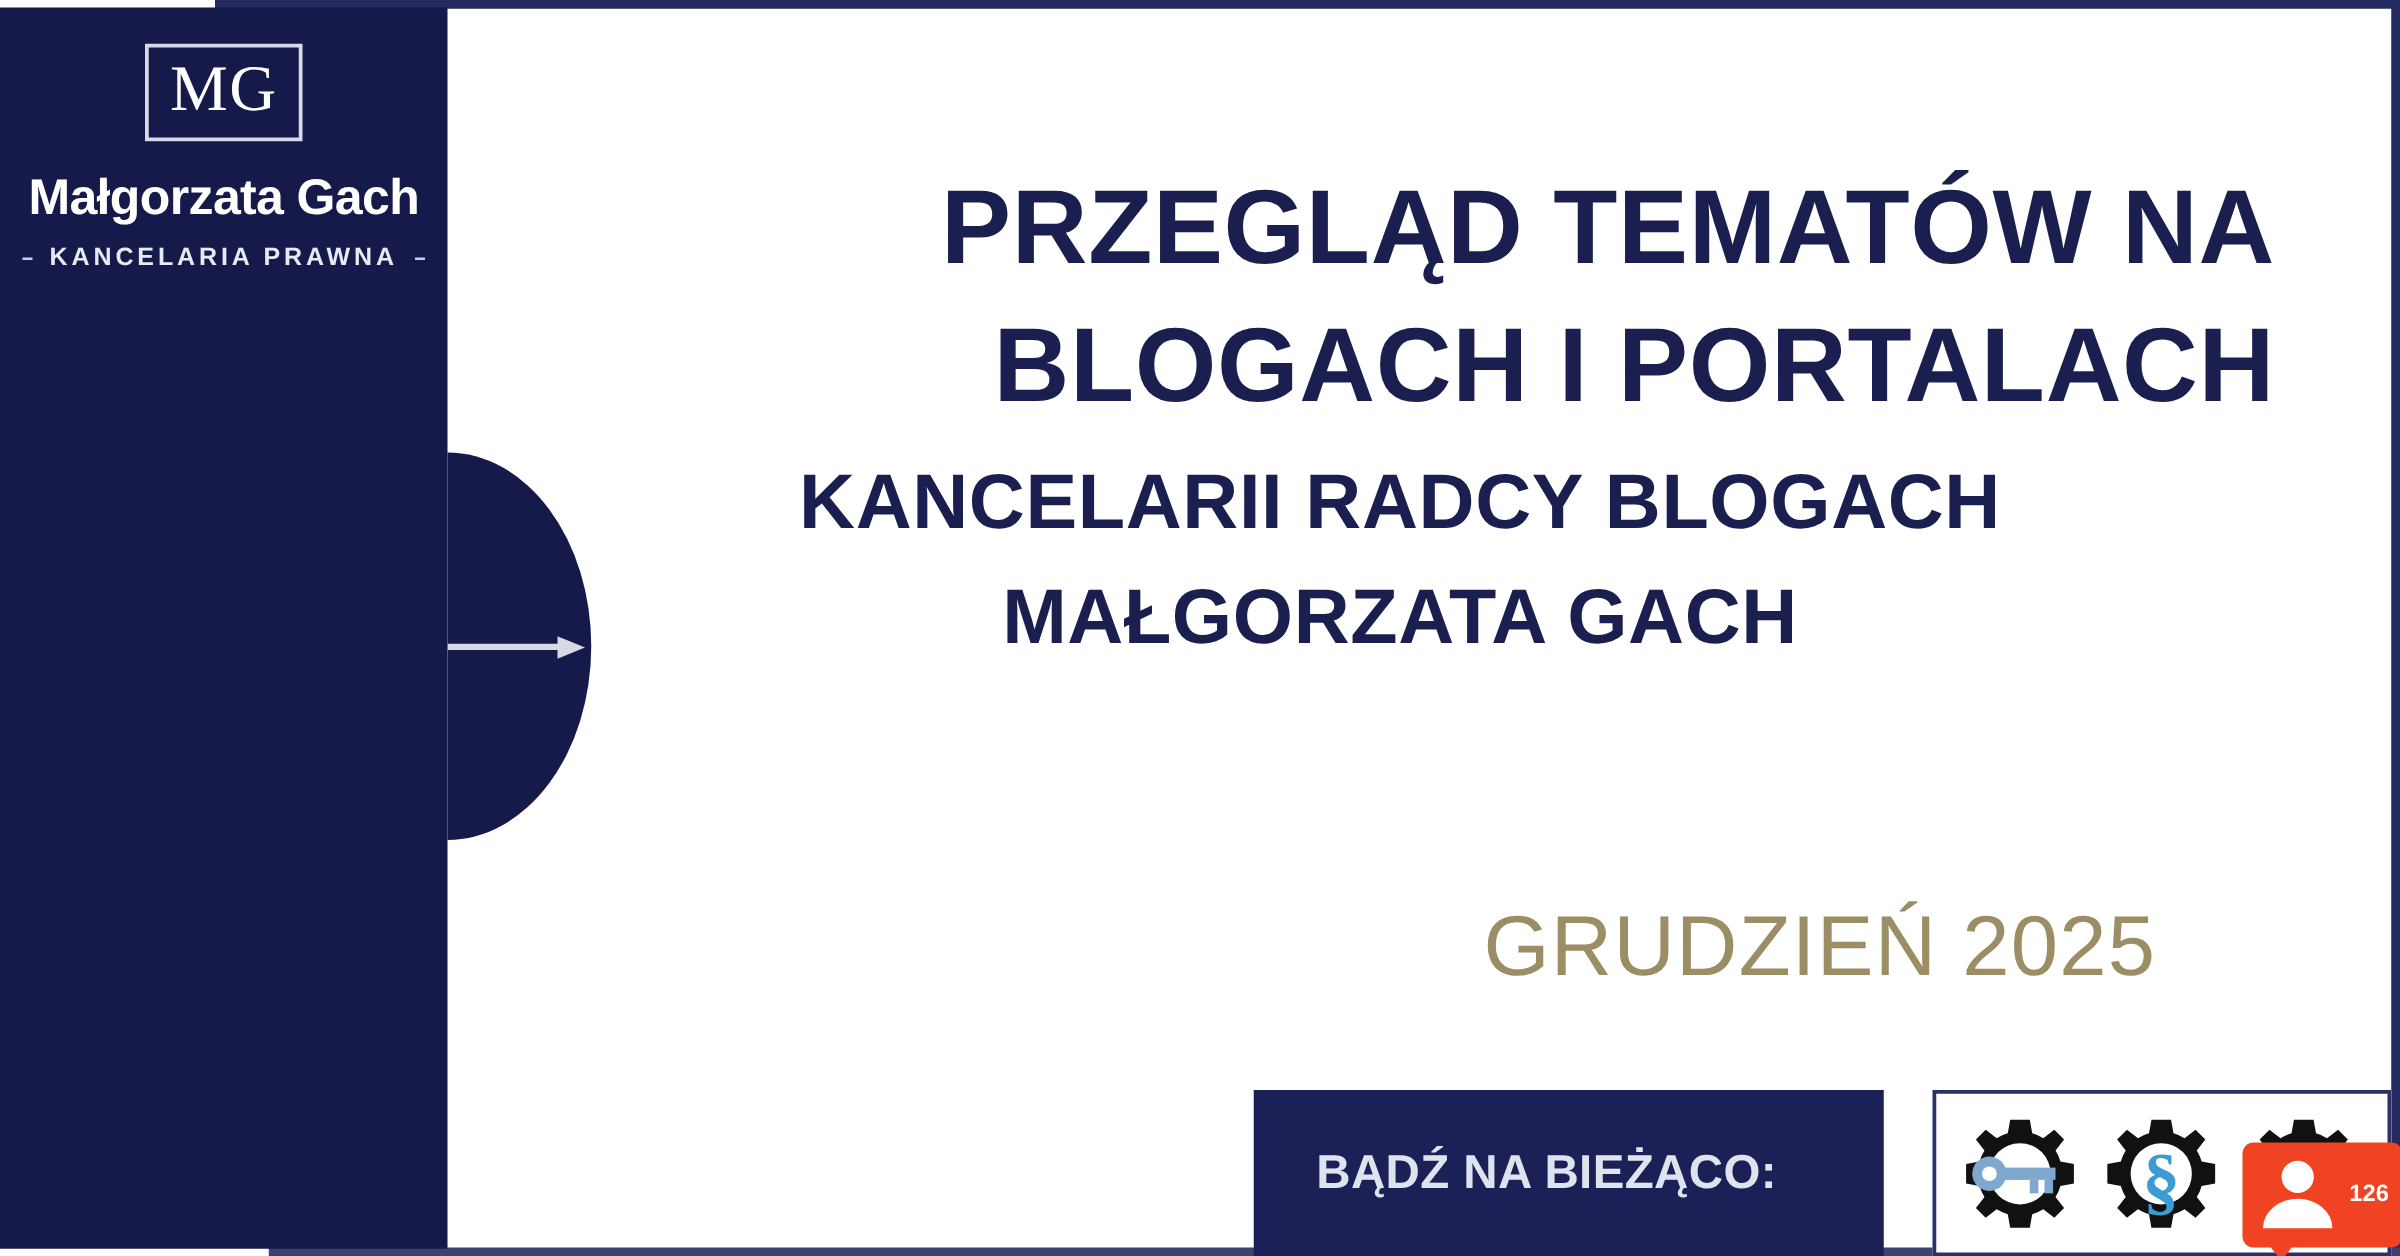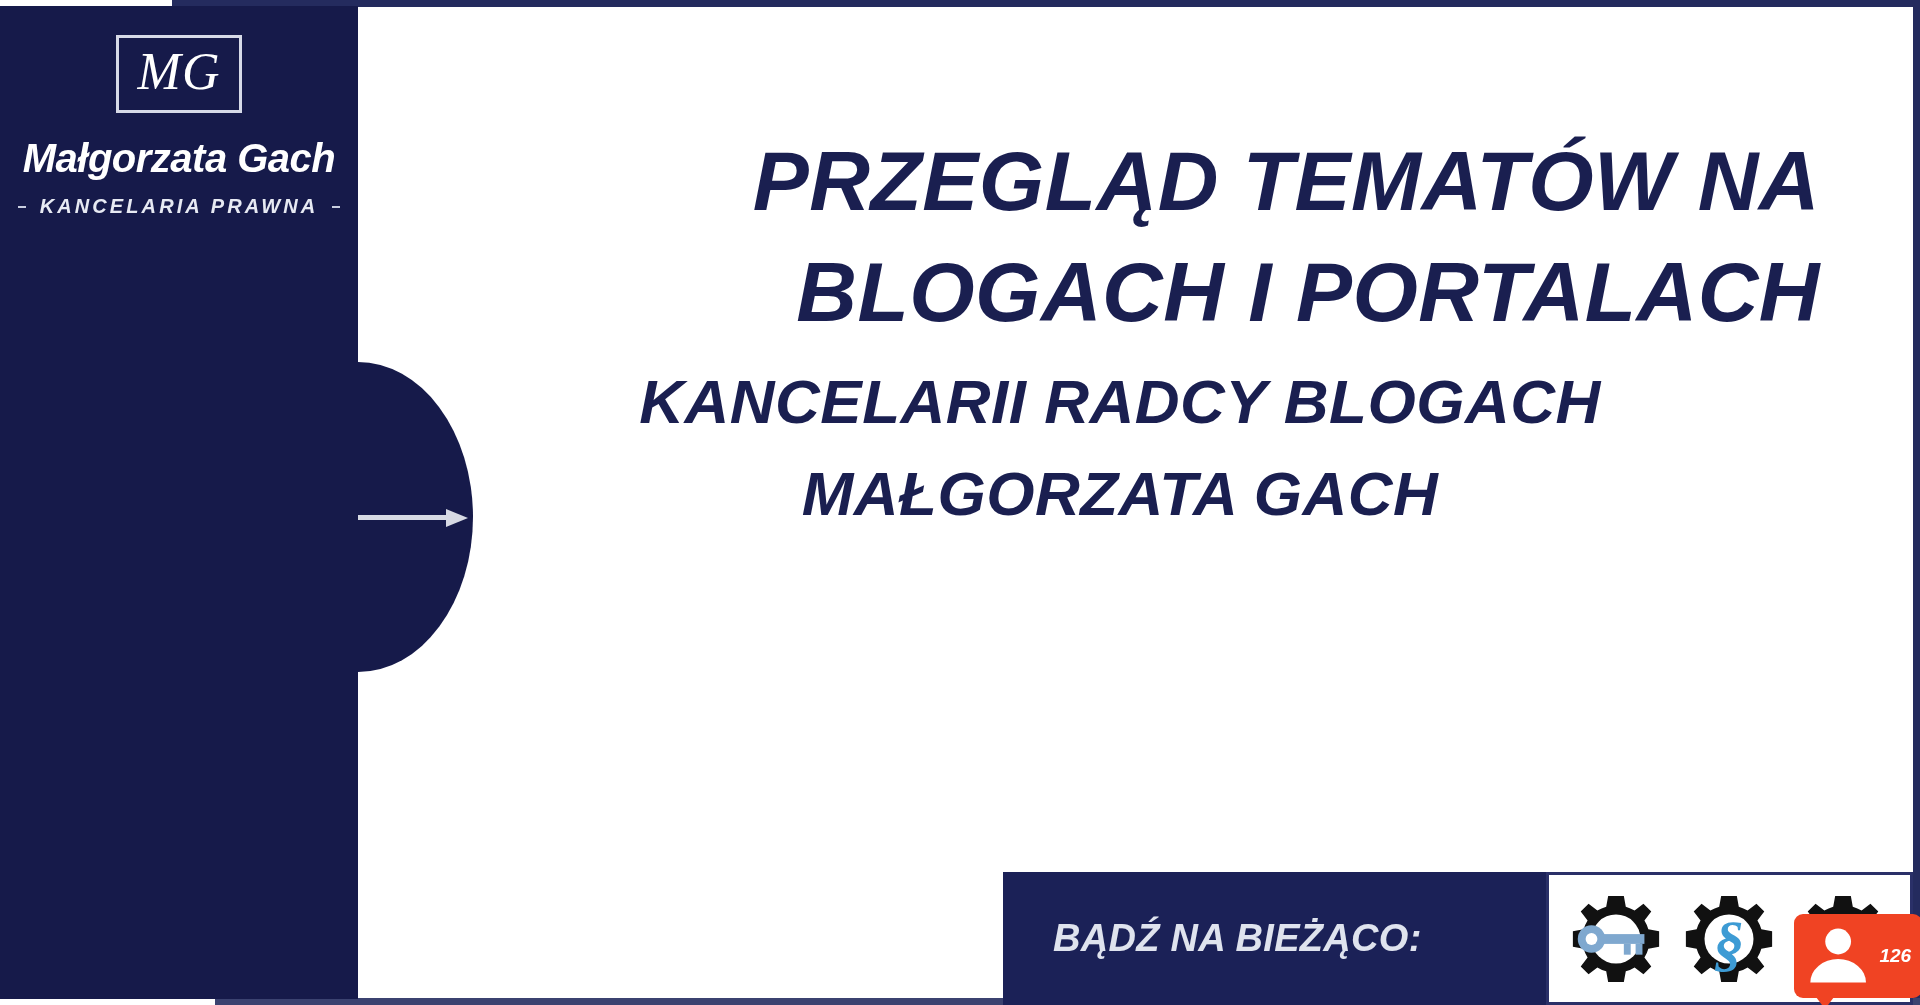--- a/index.html
+++ b/index.html
@@ -10,21 +10,20 @@
   body {
     font-family: "Liberation Sans", sans-serif;
   }
 
   .slide {
     position: relative;
     width: 1920px;
     height: 1005px;
     background: #ffffff;
     overflow: hidden;
-    font-style: italic;
   }
 
   
   .frame-top {
     position: absolute;
     left: 172px;
     top: 0;
     width: 1748px;
     height: 7px;
     background: #242b5e;
@@ -174,21 +173,21 @@
     font-weight: 400;
     letter-spacing: 1px;
     color: #9b8e65;
   }
 
   
   .cta-bar {
     position: absolute;
     left: 1003px;
     top: 872px;
-    width: 543px;
+    width: 504px;
     height: 133px;
     background: #1b2157;
     display: flex;
     align-items: center;
   }
   .cta-label {
     margin-left: 50px;
     font-size: 38px;
     font-weight: 700;
     letter-spacing: 0.3px;
@@ -287,20 +286,21 @@
 
   <div class="headline">
     <div class="headline-main">PRZEGLĄD TEMATÓW NA</div>
     <div class="headline-main">BLOGACH I PORTALACH</div>
     <div class="headline-sub">
       <span class="headline-sub-line">KANCELARII RADCY BLOGACH</span>
       <span class="headline-sub-line">MAŁGORZATA GACH</span>
     </div>
   </div>
 
+  <div class="date">GRUDZIEŃ 2025</div>
 
   <div class="cta-bar">
     <span class="cta-label">BĄDŹ NA BIEŻĄCO:</span>
   </div>
 
   <div class="icon-strip">
 
     <div class="icon-slot">
       <svg viewBox="0 0 100 100" xmlns="http://www.w3.org/2000/svg" aria-hidden="true">
         <path fill="#111111" d="M50 6 L58 6 L60 17 A34 34 0 0 1 69 21 L78 14 L86 22 L79 31 A34 34 0 0 1 83 40 L94 42 L94 58 L83 60 A34 34 0 0 1 79 69 L86 78 L78 86 L69 79 A34 34 0 0 1 60 83 L58 94 L42 94 L40 83 A34 34 0 0 1 31 79 L22 86 L14 78 L21 69 A34 34 0 0 1 17 60 L6 58 L6 42 L17 40 A34 34 0 0 1 21 31 L14 22 L22 14 L31 21 A34 34 0 0 1 40 17 L42 6 Z"></path>

